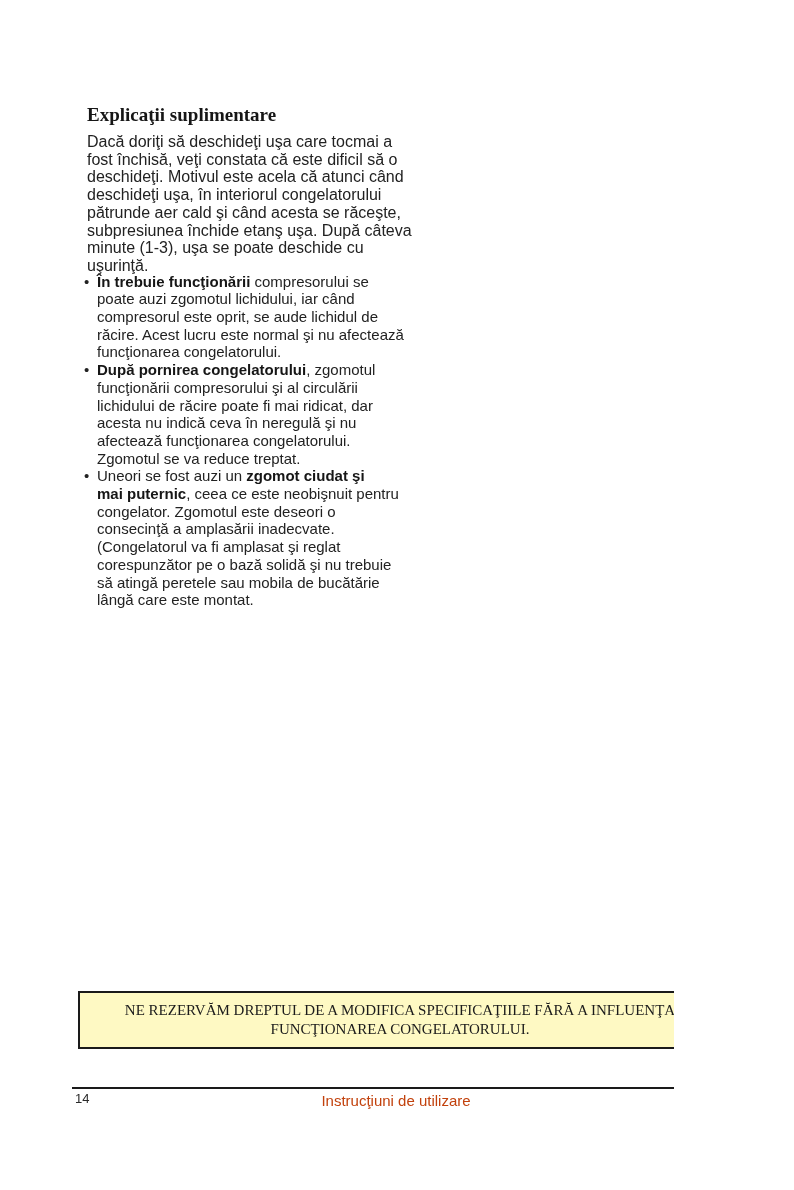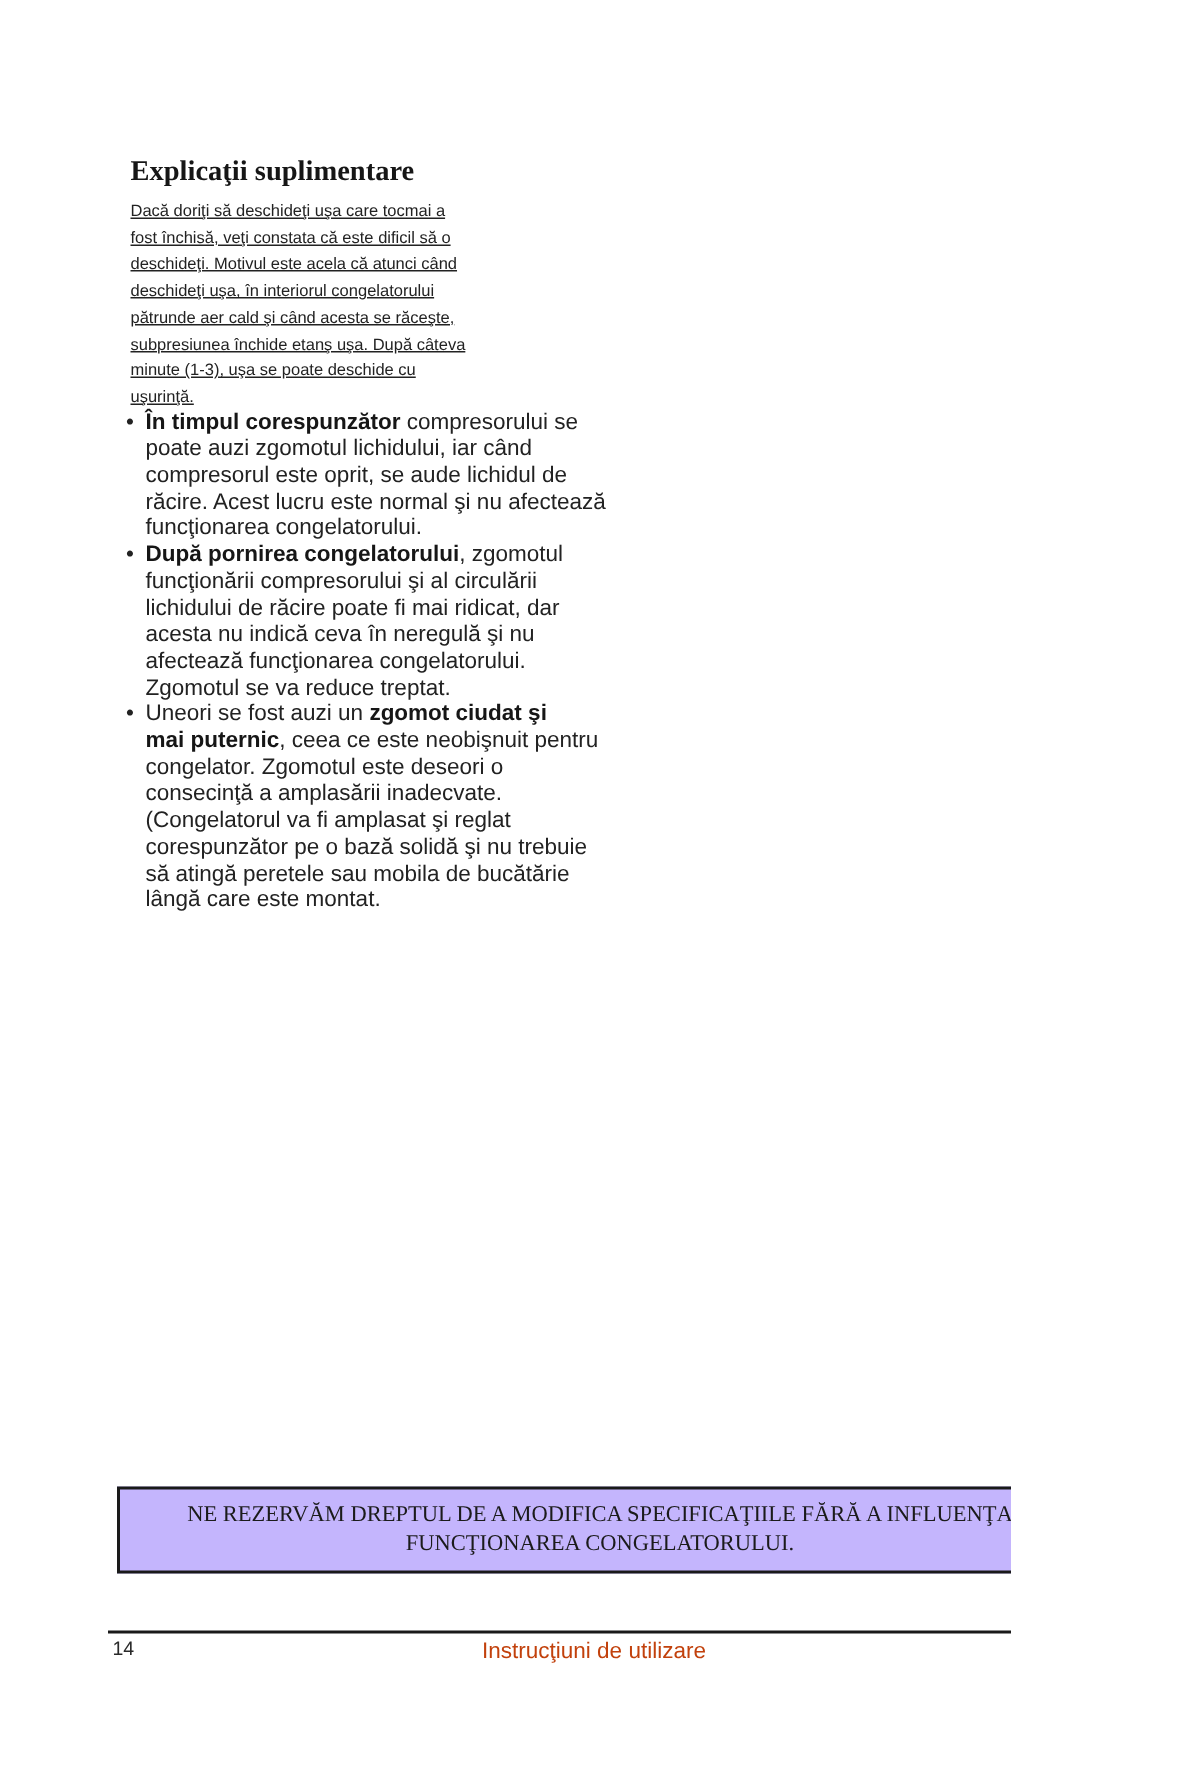--- a/index.html
+++ b/index.html
@@ -29,26 +29,25 @@
     font-family: "Liberation Serif", serif;
     font-weight: bold;
     font-size: 19px;
     line-height: 22px;
     color: #161616;
     margin: 0;
   }
   h1.sec-heading { margin: 0 0 7px 12px; }
   h2.sec-heading { margin: 14px 0 3px 0; }
   p.body-par {
-    font-size: 11px;
+    font-size: 16px;
     line-height: 17.7px;
     margin: 0 0 0 12px;
     white-space: pre-line;
     color: #222222;
-    text-decoration: underline;
   }
   ul.bullet-list {
     list-style: none;
     margin: -2px 0 0 9px;
     padding: 0;
   }
   ul.bullet-list li {
     display: flex;
     font-size: 15px;
     line-height: 17.7px;
@@ -63,21 +62,21 @@
   .li-text {
     white-space: pre-line;
   }
   .li-text b { font-weight: bold; color: #161616; }
   .notice-box {
     position: absolute;
     left: 78px;
     top: 991px;
     width: 640px;
     height: 54px;
-    background: #c4b5fd;
+    background: #fef9c3;
     border: 2px solid #1a1a1a;
     display: flex;
     align-items: center;
     justify-content: center;
   }
   .notice-text {
     font-family: "Liberation Serif", serif;
     font-size: 15px;
     line-height: 19px;
     text-align: center;
@@ -127,21 +126,21 @@
 pătrunde aer cald şi când acesta se răceşte,
 subpresiunea închide etanş uşa. După câteva
 minute (1-3), uşa se poate deschide cu
 uşurinţă.</p>
 
 
 
     <ul class="bullet-list">
       <li>
         <span class="bullet-marker">•</span>
-        <div class="li-text"><b>În timpul corespunzător</b><span> compresorului se
+        <div class="li-text"><b>În trebuie funcţionării</b><span> compresorului se
 poate auzi zgomotul lichidului, iar când
 compresorul este oprit, se aude lichidul de
 răcire. Acest lucru este normal şi nu afectează
 funcţionarea congelatorului.</span></div>
       </li>
       <li>
         <span class="bullet-marker">•</span>
         <div class="li-text"><b>După pornirea congelatorului</b><span>, zgomotul
 funcţionării compresorului şi al circulării
 lichidului de răcire poate fi mai ridicat, dar

